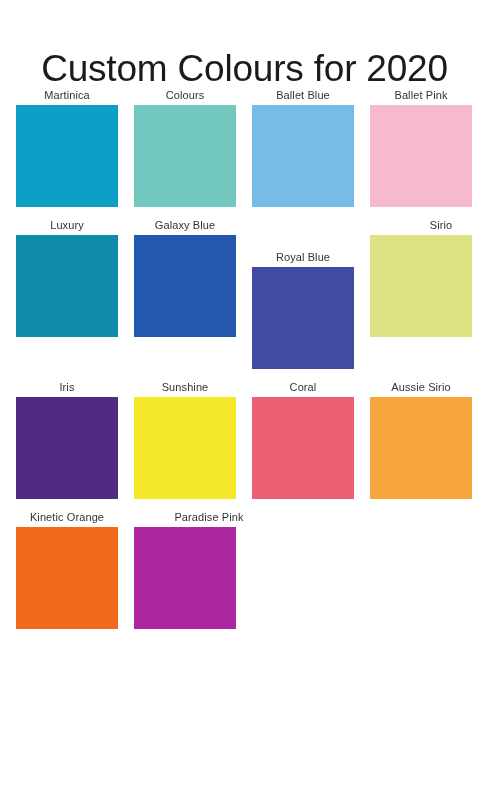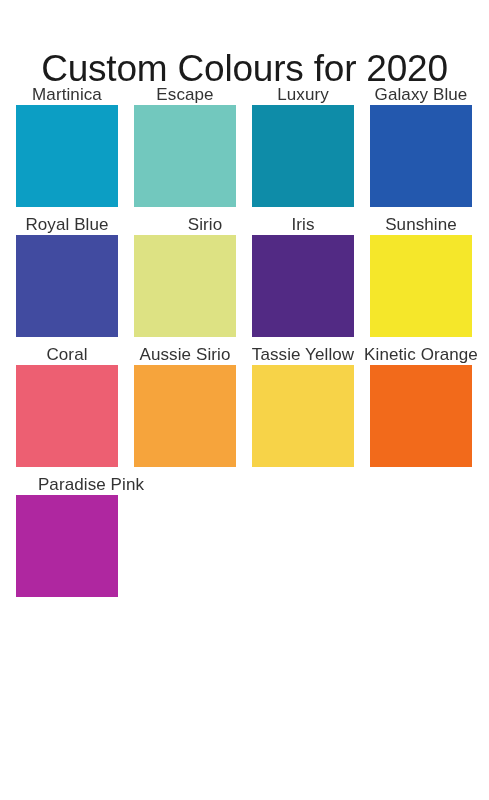--- a/index.html
+++ b/index.html
@@ -45,21 +45,21 @@
     column-gap: 16px;
     row-gap: 11px;
   }
   .swatch-cell {
     width: 102px;
     display: flex;
     flex-direction: column;
     align-items: center;
   }
   .swatch-label {
-    font-size: 17px;
+    font-size: 11px;
     line-height: 14px;
     color: #333333;
     text-align: center;
     height: 17px;
     white-space: nowrap;
     letter-spacing: 0.1px;
   }
   .swatch-chip {
     width: 102px;
     height: 102px;
@@ -72,33 +72,41 @@
 <div class="page">
 
   <h1 class="page-title" style="color: rgb(27, 27, 27);">Custom Colours for 2020</h1>
 
   <div class="palette-grid">
       <div class="swatch-cell">
         <div class="swatch-label" style="color: rgb(51, 51, 51);">Martinica</div>
         <div class="swatch-chip" style="background-color: rgb(12, 158, 196);"></div>
       </div>
       <div class="swatch-cell">
-        <div class="swatch-label" style="color: rgb(51, 51, 51);">Escape</div>
+        <div class="swatch-label" style="color: rgb(51, 51, 51);">Colours</div>
         <div class="swatch-chip" style="background-color: rgb(114, 200, 190);"></div>
+      </div>
+      <div class="swatch-cell">
+        <div class="swatch-label" style="color: rgb(51, 51, 51);">Ballet Blue</div>
+        <div class="swatch-chip" style="background-color: rgb(119, 188, 232);"></div>
+      </div>
+      <div class="swatch-cell">
+        <div class="swatch-label" style="color: rgb(51, 51, 51);">Ballet Pink</div>
+        <div class="swatch-chip" style="background-color: rgb(247, 185, 205);"></div>
       </div>
       <div class="swatch-cell">
         <div class="swatch-label" style="color: rgb(51, 51, 51);">Luxury</div>
         <div class="swatch-chip" style="background-color: rgb(14, 140, 168);"></div>
       </div>
       <div class="swatch-cell">
         <div class="swatch-label" style="color: rgb(51, 51, 51);">Galaxy Blue</div>
         <div class="swatch-chip" style="background-color: rgb(35, 88, 174);"></div>
       </div>
       <div class="swatch-cell">
-        <div class="swatch-label" style="color: rgb(51, 51, 51);">Royal Blue</div>
+        <div class="swatch-label" style="color: rgb(51, 51, 51); margin-top: 32px;">Royal Blue</div>
         <div class="swatch-chip" style="background-color: rgb(65, 75, 160);"></div>
       </div>
       <div class="swatch-cell">
         <div class="swatch-label" style="color: rgb(51, 51, 51); margin-left: 40px;">Sirio</div>
         <div class="swatch-chip" style="background-color: rgb(221, 226, 131);"></div>
       </div>
       <div class="swatch-cell">
         <div class="swatch-label" style="color: rgb(51, 51, 51);">Iris</div>
         <div class="swatch-chip" style="background-color: rgb(82, 42, 132);"></div>
       </div>
@@ -108,24 +116,20 @@
       </div>
       <div class="swatch-cell">
         <div class="swatch-label" style="color: rgb(51, 51, 51);">Coral</div>
         <div class="swatch-chip" style="background-color: rgb(237, 95, 114);"></div>
       </div>
       <div class="swatch-cell">
         <div class="swatch-label" style="color: rgb(51, 51, 51);">Aussie Sirio</div>
         <div class="swatch-chip" style="background-color: rgb(246, 164, 60);"></div>
       </div>
       <div class="swatch-cell">
-        <div class="swatch-label" style="color: rgb(51, 51, 51);">Tassie Yellow</div>
-        <div class="swatch-chip" style="background-color: rgb(247, 211, 72);"></div>
-      </div>
-      <div class="swatch-cell">
         <div class="swatch-label" style="color: rgb(51, 51, 51);">Kinetic Orange</div>
         <div class="swatch-chip" style="background-color: rgb(242, 106, 27);"></div>
       </div>
       <div class="swatch-cell">
         <div class="swatch-label" style="color: rgb(51, 51, 51); margin-left: 48px;">Paradise Pink</div>
         <div class="swatch-chip" style="background-color: rgb(175, 39, 160);"></div>
       </div>
     </div>
 
 </div>

